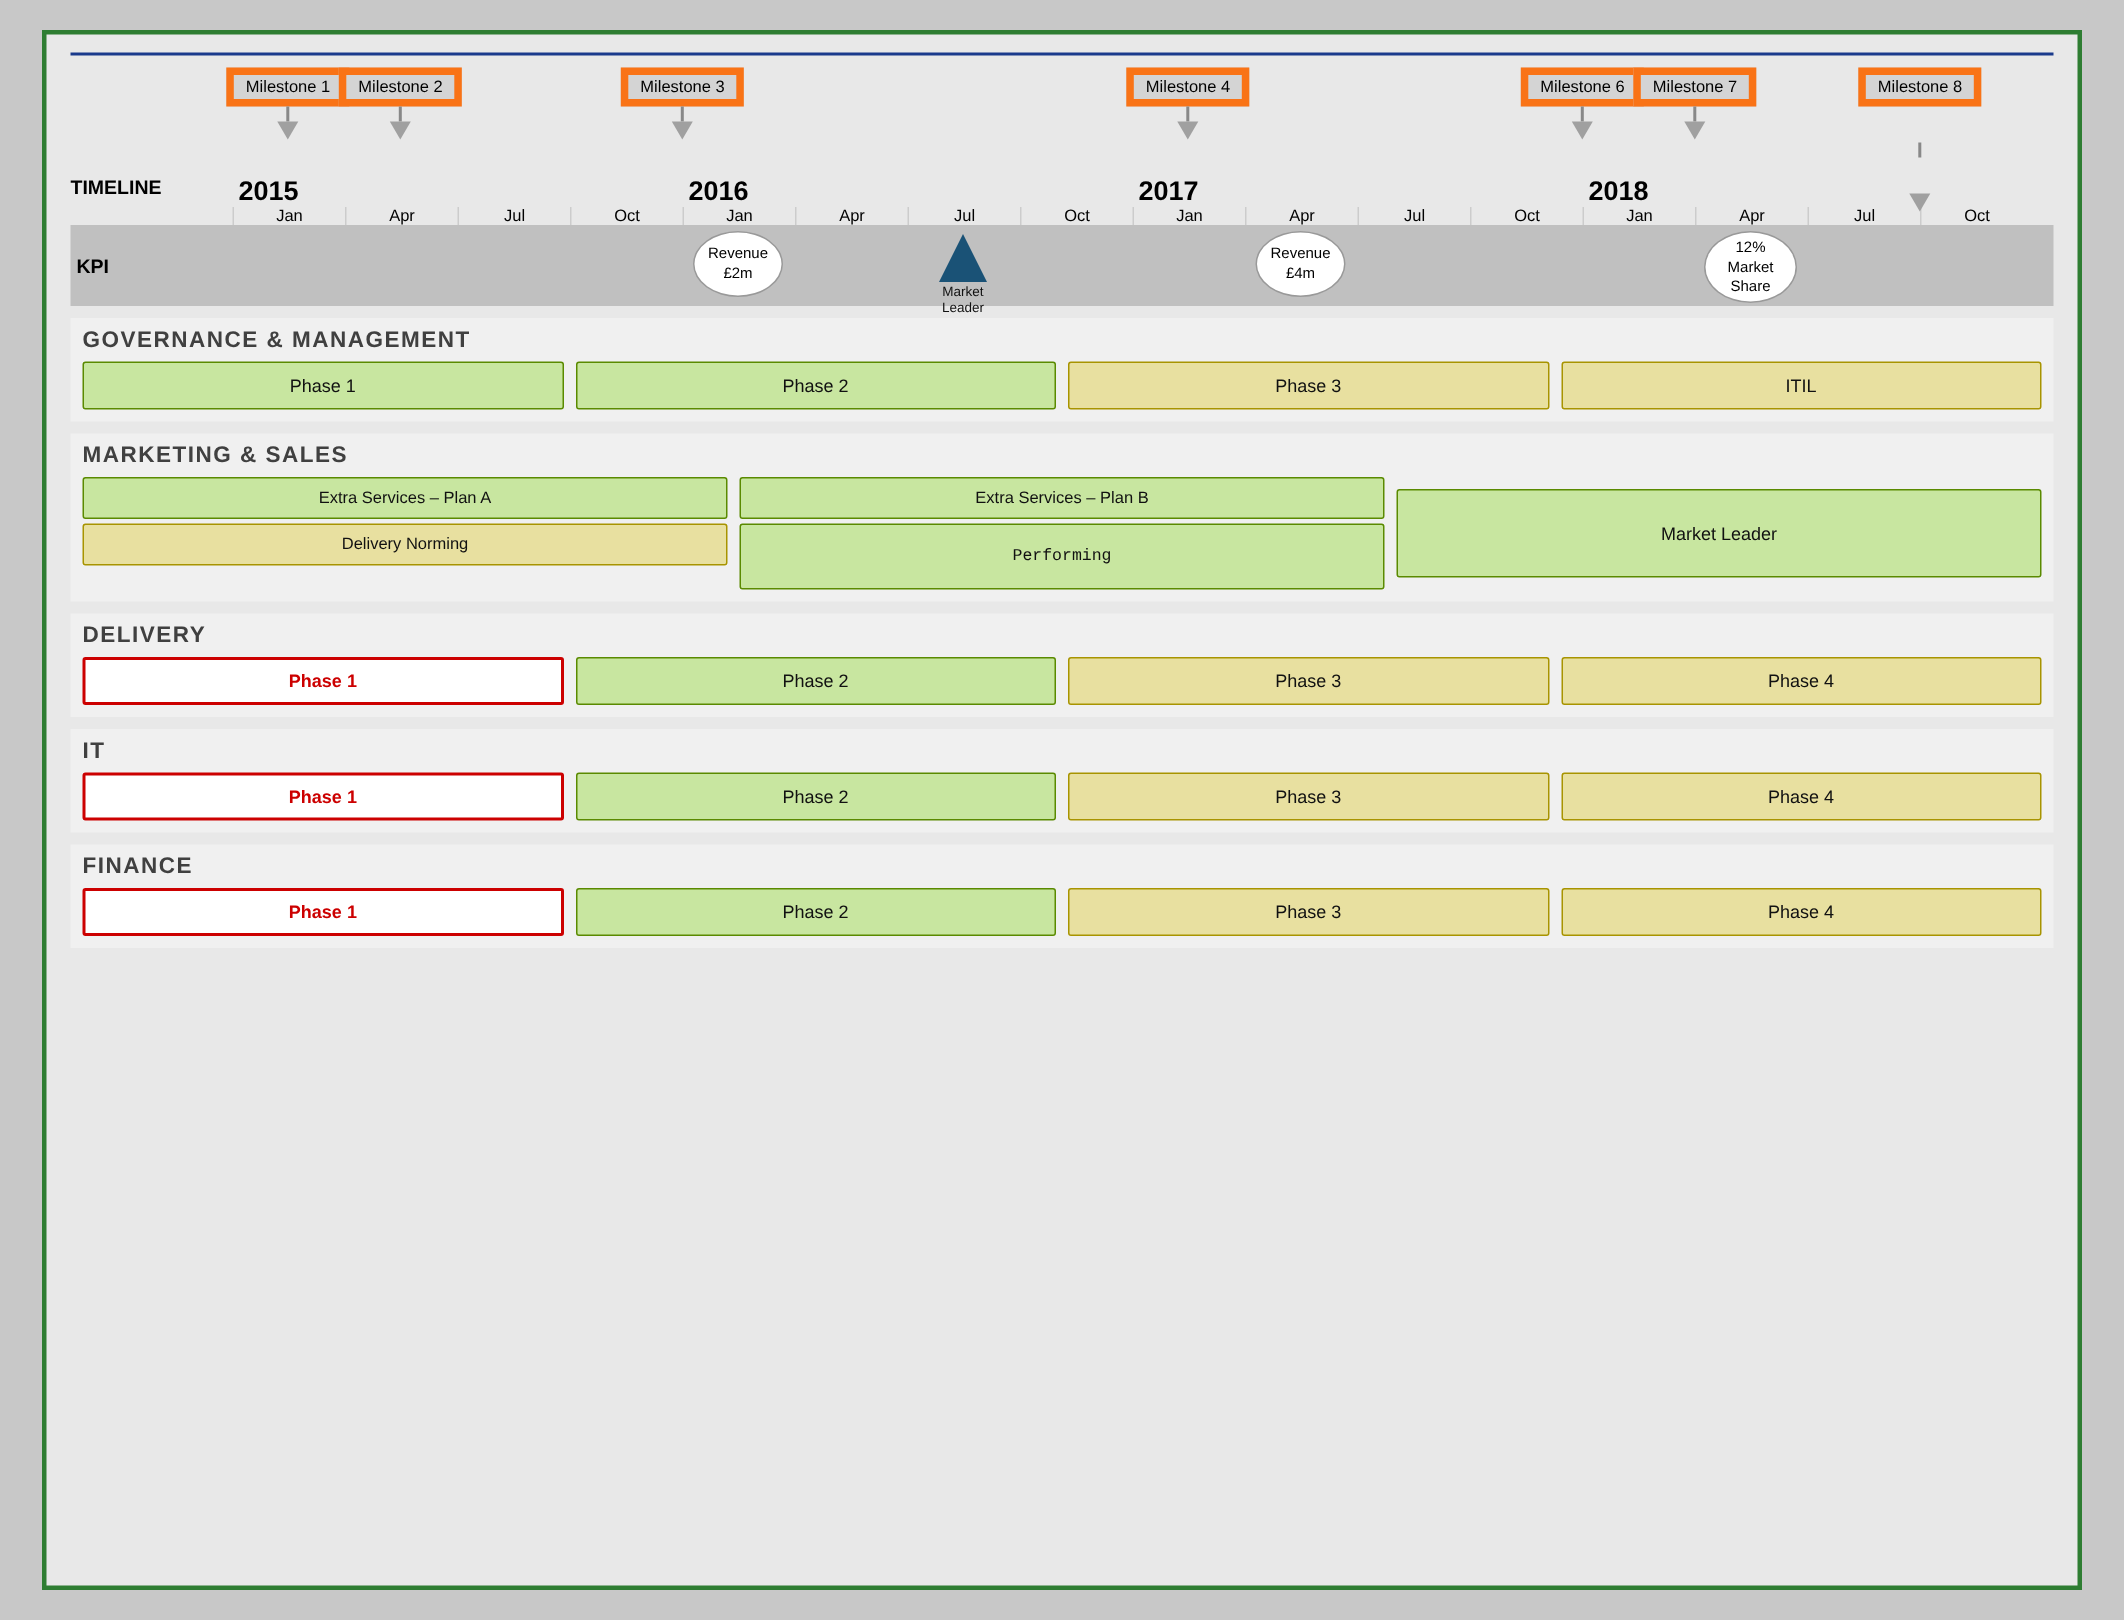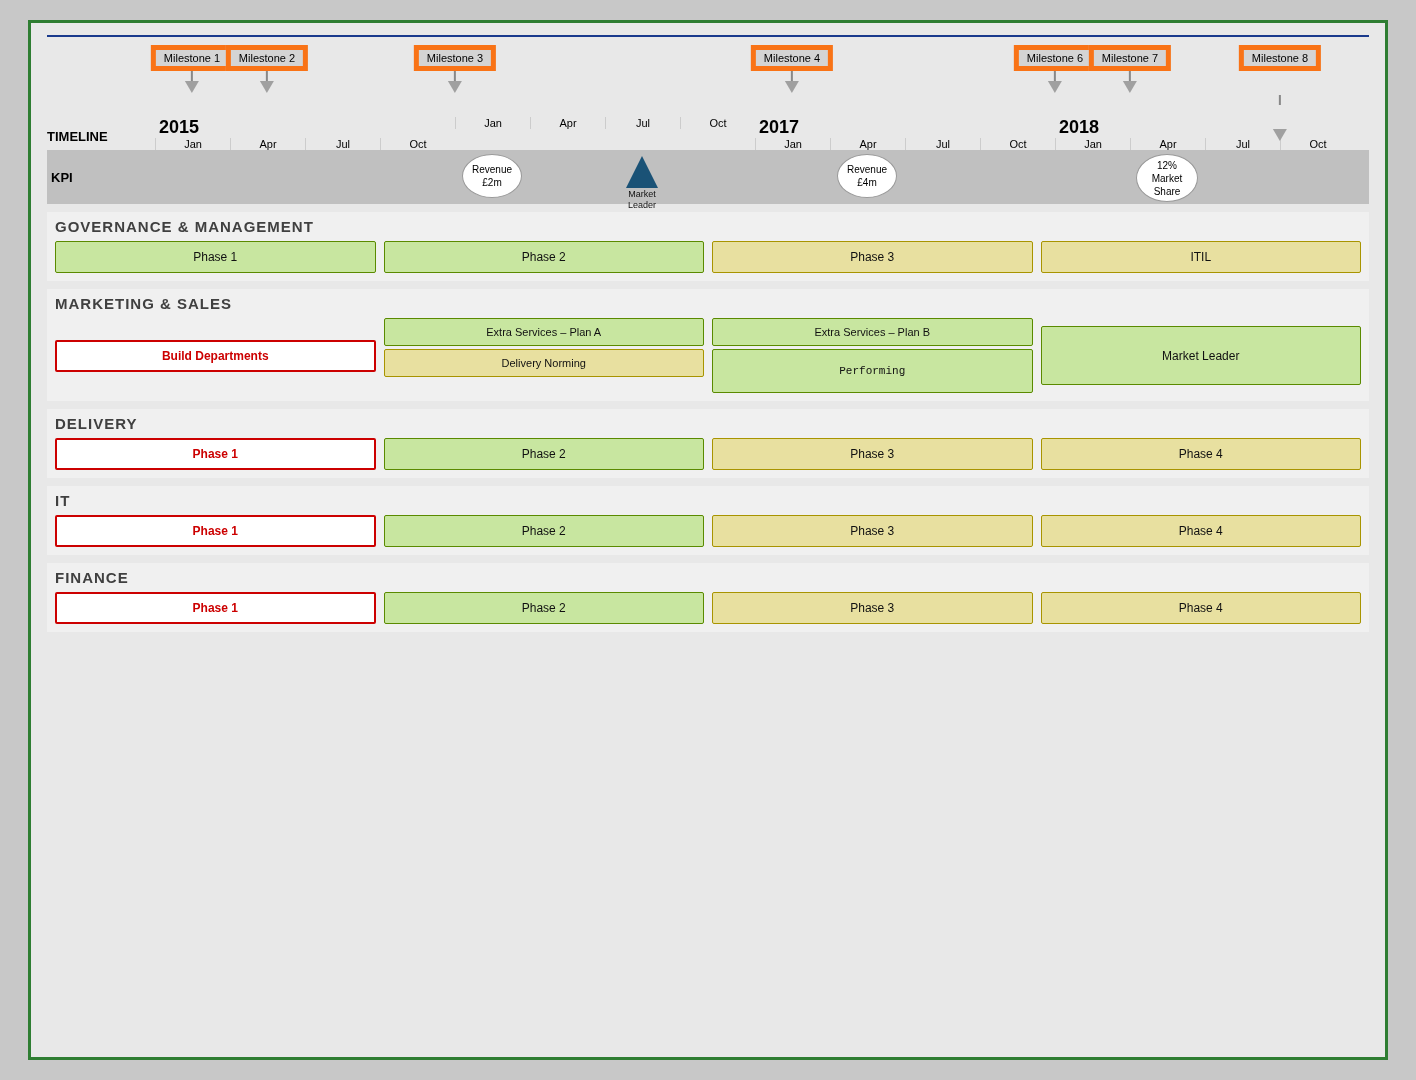--- a/index.html
+++ b/index.html
@@ -181,21 +181,21 @@
 </head>
 <body>
 
 <div class="outer-border">
 
   <hr class="header-divider">
 
   <div style="display:flex; margin-bottom:0;">
 
     <div style="width:108px; flex-shrink:0; display:flex; flex-direction:column; justify-content:flex-end; padding-bottom:4px;">
-      <div style="font-size:13px; font-weight:bold; margin-bottom:2px;">TIMELINE</div>
+      <div style="font-size:13px; font-weight:bold; margin-bottom:14px;">TIMELINE</div>
     </div>
 
     <div style="flex:1; position:relative;">
 
       <div class="ms-container" style="position:relative; height:72px;">
 
         <div class="ms-item" style="left: 37px;">
           <div class="ms-box">Milestone 1</div>
           <div class="ms-stem"></div>
           <div class="ms-point"></div>
@@ -242,20 +242,21 @@
         <div style="width:300px;">
           <div style="font-size:18px; font-weight:bold; padding-left:4px;">2015</div>
           <div style="display:flex;">
             <div style="width:75px; text-align:center; font-size:11px; border-left:1px solid #ccc;">Jan</div>
             <div style="width:75px; text-align:center; font-size:11px; border-left:1px solid #ccc;">Apr</div>
             <div style="width:75px; text-align:center; font-size:11px; border-left:1px solid #ccc;">Jul</div>
             <div style="width:75px; text-align:center; font-size:11px; border-left:1px solid #ccc;">Oct</div>
           </div>
         </div>
         <div style="width:300px;">
+          <div style="font-size:18px; font-weight:bold; padding-left:4px;">2016</div>
           <div style="display:flex;">
             <div style="width:75px; text-align:center; font-size:11px; border-left:1px solid #ccc;">Jan</div>
             <div style="width:75px; text-align:center; font-size:11px; border-left:1px solid #ccc;">Apr</div>
             <div style="width:75px; text-align:center; font-size:11px; border-left:1px solid #ccc;">Jul</div>
             <div style="width:75px; text-align:center; font-size:11px; border-left:1px solid #ccc;">Oct</div>
           </div>
         </div>
         <div style="width:300px;">
           <div style="font-size:18px; font-weight:bold; padding-left:4px;">2017</div>
           <div style="display:flex;">
@@ -315,23 +316,20 @@
       </div>
       <div style="flex:1;">
         <div class="phase-bar phase-yellow">ITIL</div>
       </div>
     </div>
   </div>
 
   <div class="cat-section">
     <div class="cat-header">MARKETING  &amp;  SALES</div>
     <div style="display:flex; padding: 0 8px; gap:8px; align-items:stretch;">
-      <div style="flex:1; display:flex; align-items:center;">
-        <div class="phase-bar phase-red-outline" style="width:100%;">Build Departments</div>
-      </div>
       <div style="flex:1; display:flex; flex-direction:column; gap:3px;">
         <div class="phase-bar phase-green" style="height:28px; font-size:11px;">Extra Services – Plan A</div>
         <div class="phase-bar phase-yellow" style="height:28px; font-size:11px;">Delivery Norming</div>
       </div>
       <div style="flex:1; display:flex; flex-direction:column; gap:3px;">
         <div class="phase-bar phase-green" style="height:28px; font-size:11px;">Extra Services – Plan B</div>
         <div class="phase-bar phase-green" style="height:44px; font-size:11px;font-family:Liberation Mono, monospace;">Performing</div>
       </div>
       <div style="flex:1; display:flex; align-items:center;">
         <div class="phase-bar phase-green" style="width:100%; height:59px;">Market Leader</div>

